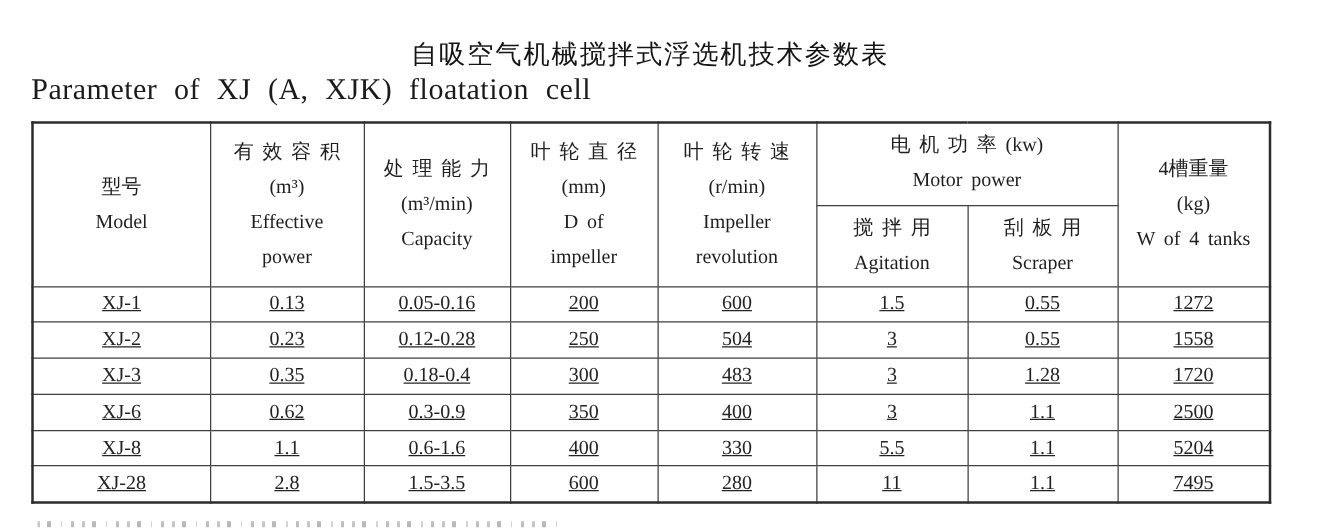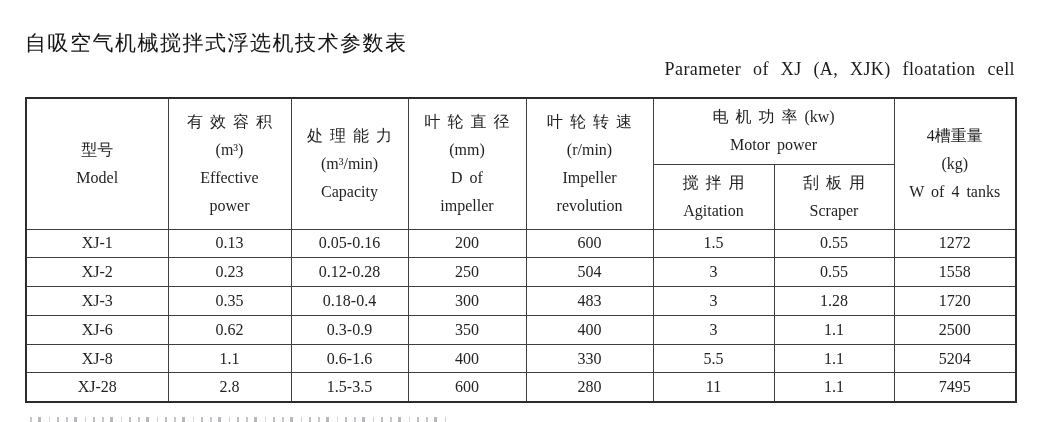--- a/index.html
+++ b/index.html
@@ -1,26 +1,26 @@
 <!DOCTYPE html>
 <html><head>
 <meta charset="utf-8">
 <style>
   html,body{margin:0;padding:0;}
   body{
     width:1061px;height:422px;background:#ffffff;position:relative;overflow:hidden;
     font-family:"Liberation Serif","DejaVu Serif",serif;color:#1f1f1f;
   }
   .doc-title-zh{
-    position:absolute;left:25px;top:29px;width:990px;
+    position:absolute;left:25px;top:29px;width:990px;text-align:center;
     font-size:21px;letter-spacing:1.5px;color:#151515;
   }
   .doc-title-en{
-    position:absolute;left:25px;top:59px;width:990px;text-align:right;
-    font-size:18px;word-spacing:7px;letter-spacing:.4px;color:#1b1b1b;
+    position:absolute;left:25px;top:59px;width:990px;text-align:left;
+    font-size:24px;word-spacing:7px;letter-spacing:.4px;color:#1b1b1b;
   }
   table.params{
     position:absolute;left:25px;top:97px;width:990px;height:304px;
     border-collapse:collapse;table-layout:fixed;
     border:2px solid #2c2c2c;
   }
   .params th,.params td{
     border:1px solid #3f3f3f;
     text-align:center;vertical-align:middle;
     font-weight:normal;padding:0;
@@ -31,21 +31,21 @@
   .params col:nth-child(4){width:118px;}
   .params col:nth-child(5){width:127px;}
   .params col:nth-child(6){width:121px;}
   .params col:nth-child(7){width:120px;}
   .params col:nth-child(8){width:122px;}
   .params thead tr.hrow1{height:66px;}
   .params thead tr.hrow2{height:65px;}
   .params th{font-size:16px;word-spacing:3px;}
   .params th .ln{line-height:28px;}
   .params tbody tr{height:28.8px;}
-  .params td{font-size:16px;color:#232323;}
+  .params td{font-size:16px;color:#232323;text-decoration:underline;}
   .truncated{
     position:absolute;left:30px;top:417px;width:420px;height:5px;opacity:.5;
     background:repeating-linear-gradient(90deg,
       #8d8d96 0 2px,transparent 2px 8px,
       #70707a 8px 11px,transparent 11px 19px,
       #a5a5ae 19px 20px,transparent 20px 27px,
       #7d7d85 27px 29px,transparent 29px 36px);
   }
 </style>
 </head>

